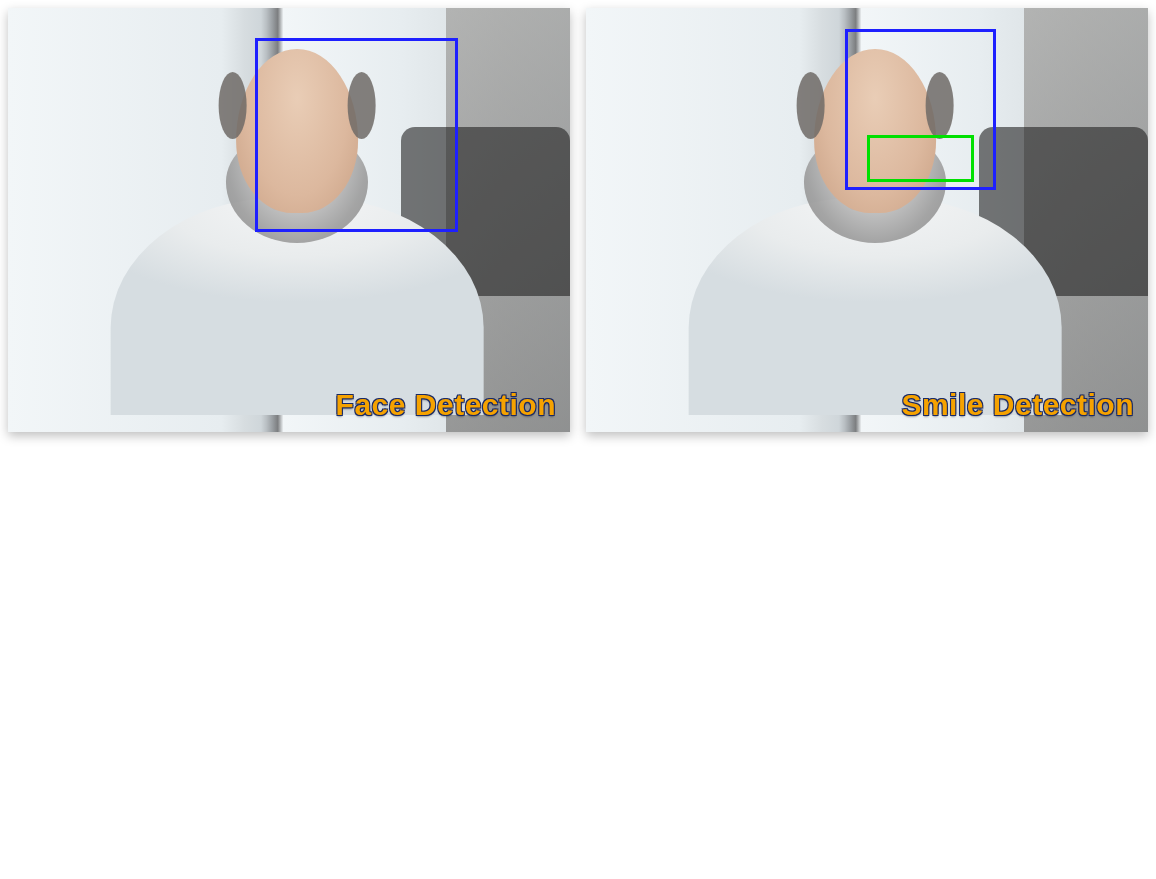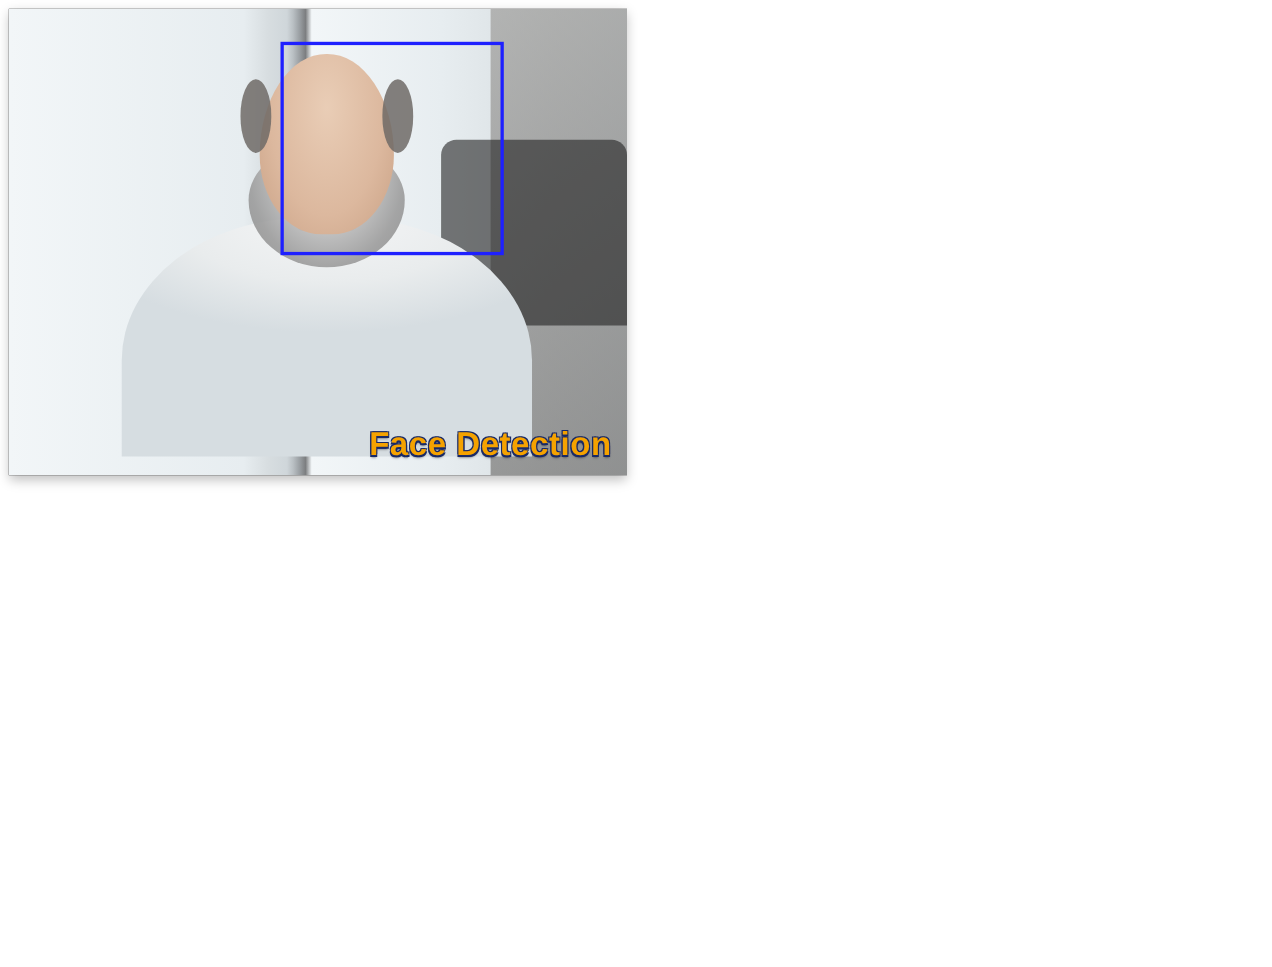--- a/index.html
+++ b/index.html
@@ -13,21 +13,21 @@
     .grid {
       display: grid;
       grid-template-columns: 1fr 1fr;
       grid-template-rows: 1fr 1fr;
       gap: 16px 16px;
       width: 100%;
       height: 100%;
     }
     .panel {
       position: relative;
-      background: #000000;
+      background: #a21caf;
       box-shadow: 0 4px 10px rgba(0,0,0,0.25);
       overflow: hidden;
     }
     
     .bg {
       position: absolute; inset: 0;
       background:
         linear-gradient(90deg, #f2f6f8 0%, #e7edf0 38%, #d7dde0 42%, #cfd6da 45%, #b9bfc3 46%, #9ba0a4 47%, #7c7e80 48%, #f2f6f8 49%, #e7edf0 70%, #d7dde0 88%, #cfd6da 100%);
     }
     .right-room {
@@ -136,15 +136,31 @@
       <div class="beard"></div>
       <div class="head"></div>
       <div class="sidehair-l"></div>
       <div class="sidehair-r"></div>
     </div>
     <div class="box box-blue" style="left:44%;top:7%;width:36%;height:46%;"></div>
     <div class="caption">Face Detection</div>
   </div>
 
 
+  <div class="panel">
+    <div class="bg"></div>
+    <div class="right-room"></div>
+    <div class="chair"></div>
+    <div class="person">
+      <div class="torso"></div>
+      <div class="neck"></div>
+      <div class="beard"></div>
+      <div class="head"></div>
+      <div class="sidehair-l"></div>
+      <div class="sidehair-r"></div>
+    </div>
+    <div class="box box-blue" style="left:46%;top:5%;width:27%;height:38%;"></div>
+    <div class="box box-green" style="left:50%;top:30%;width:19%;height:11%;"></div>
+    <div class="caption">Smile Detection</div>
+  </div>
 
 
 </div>
 
 </body></html>

